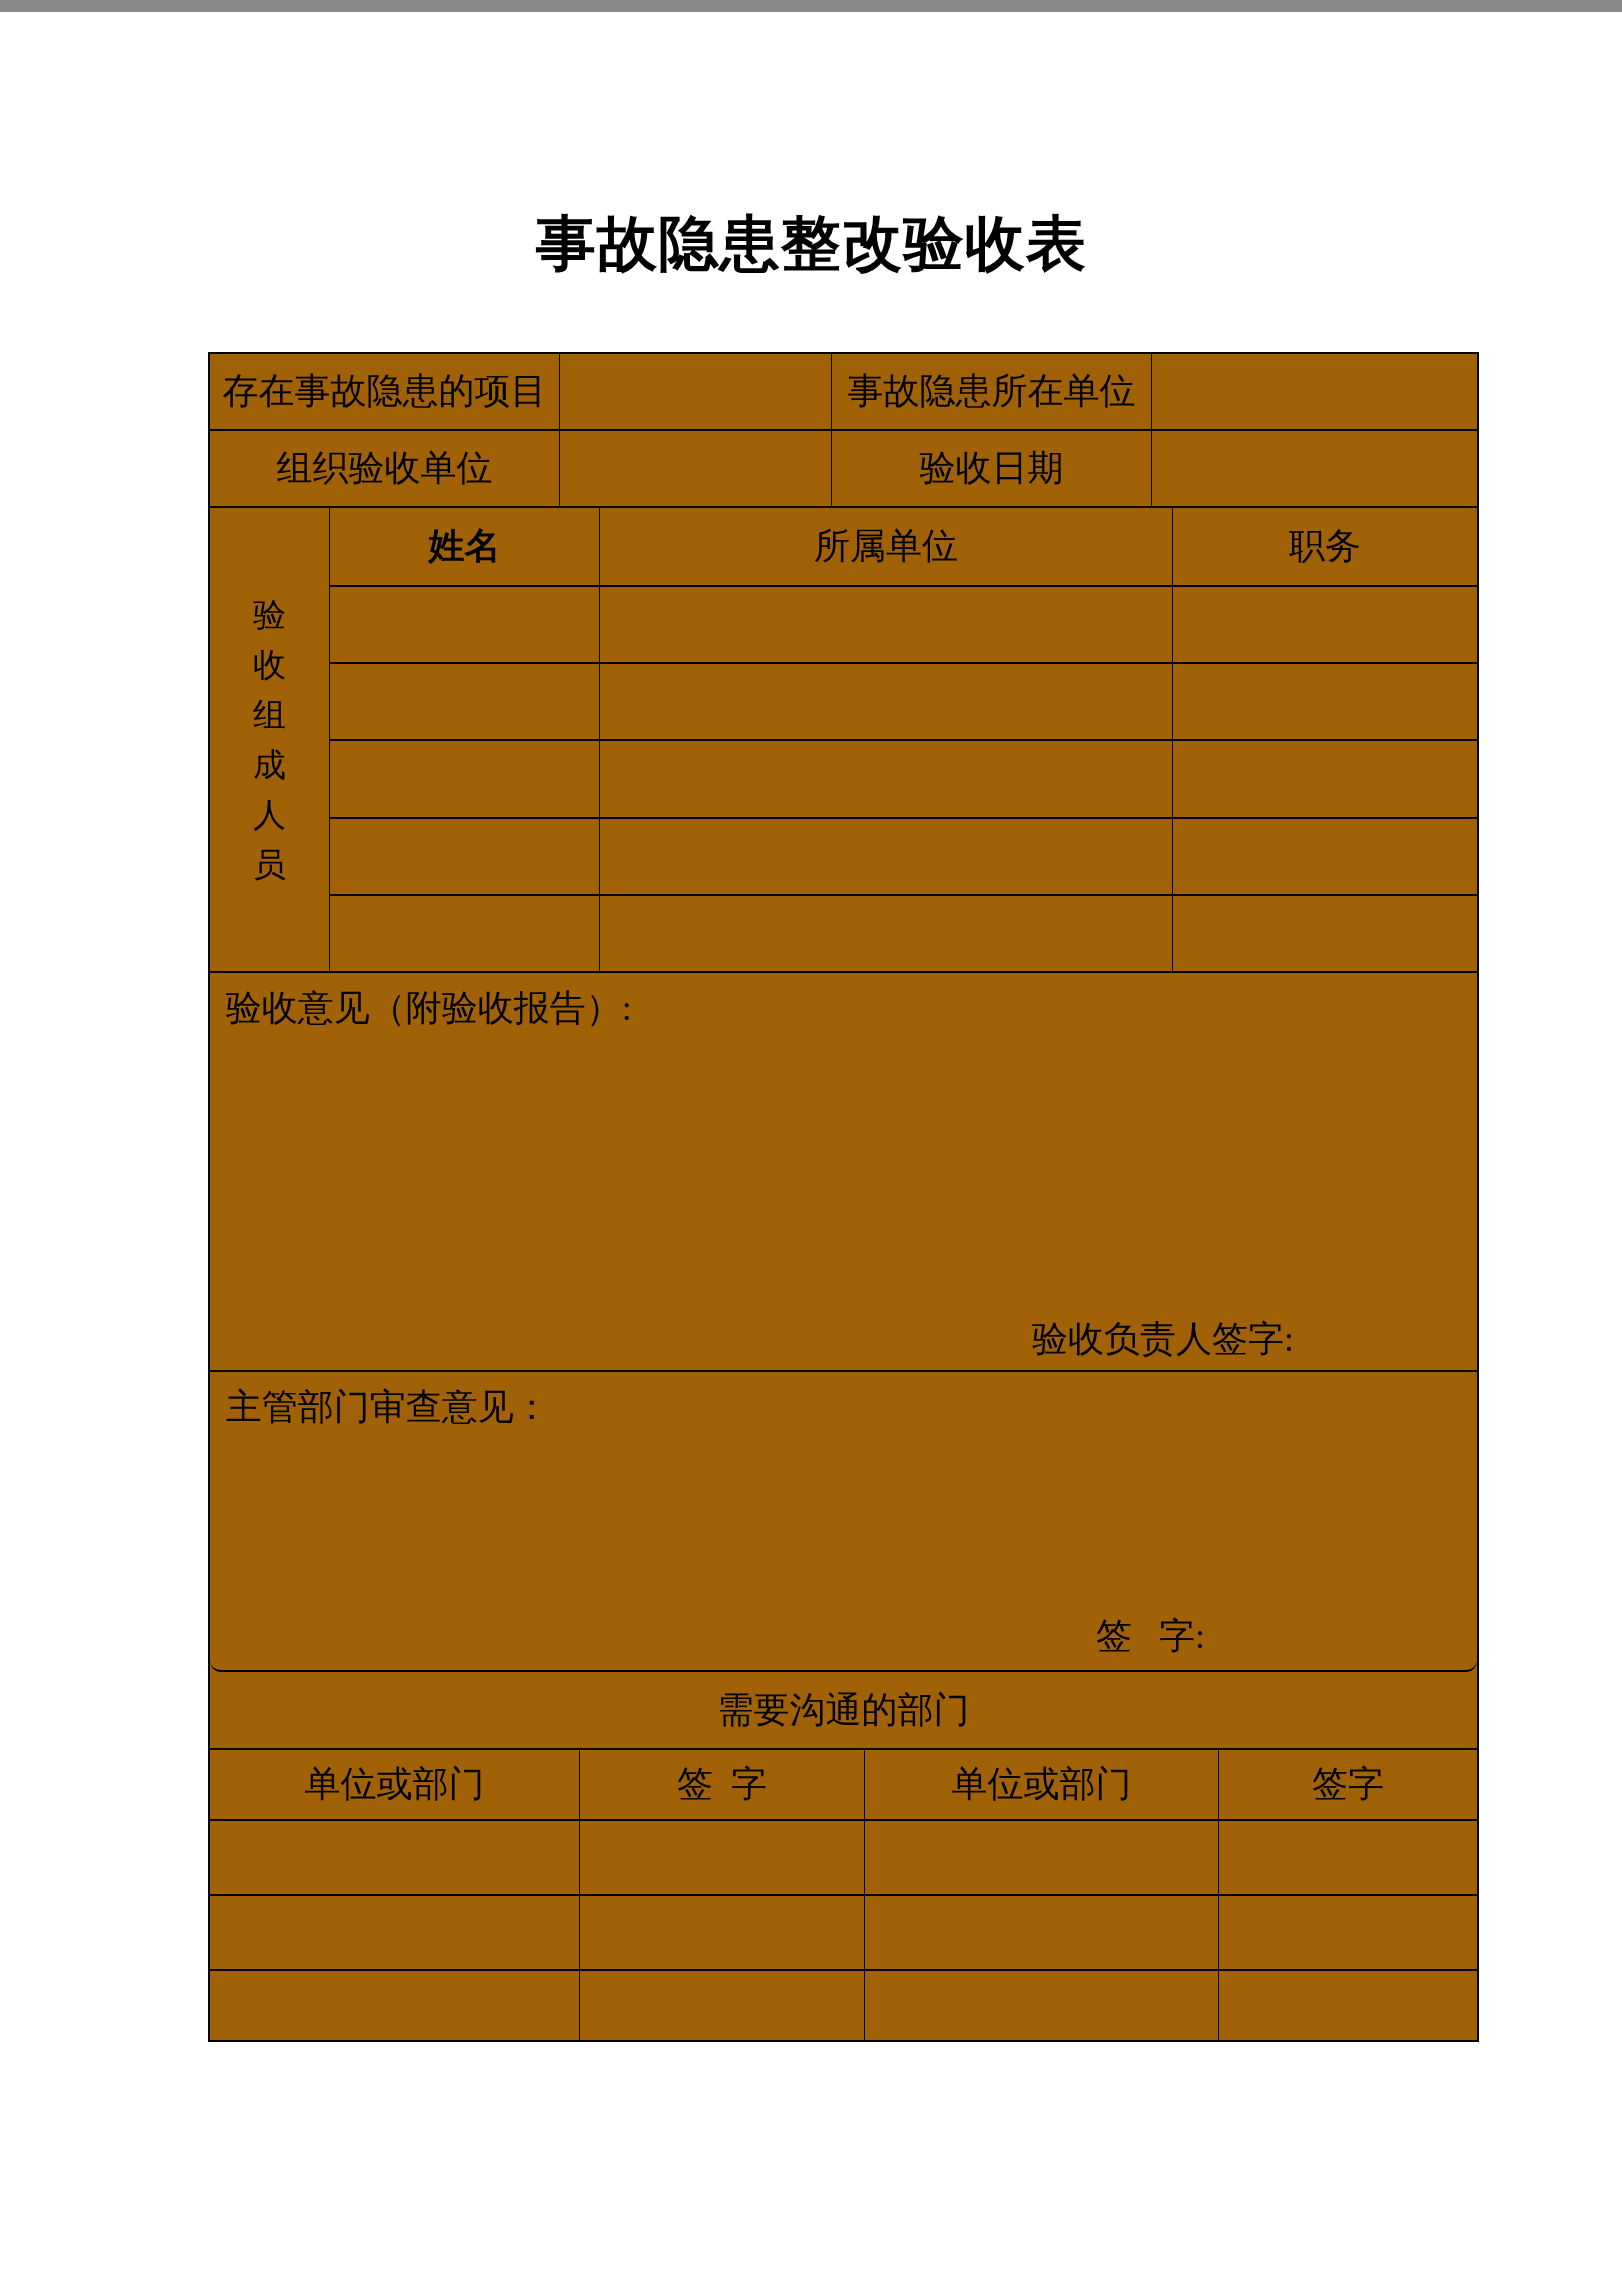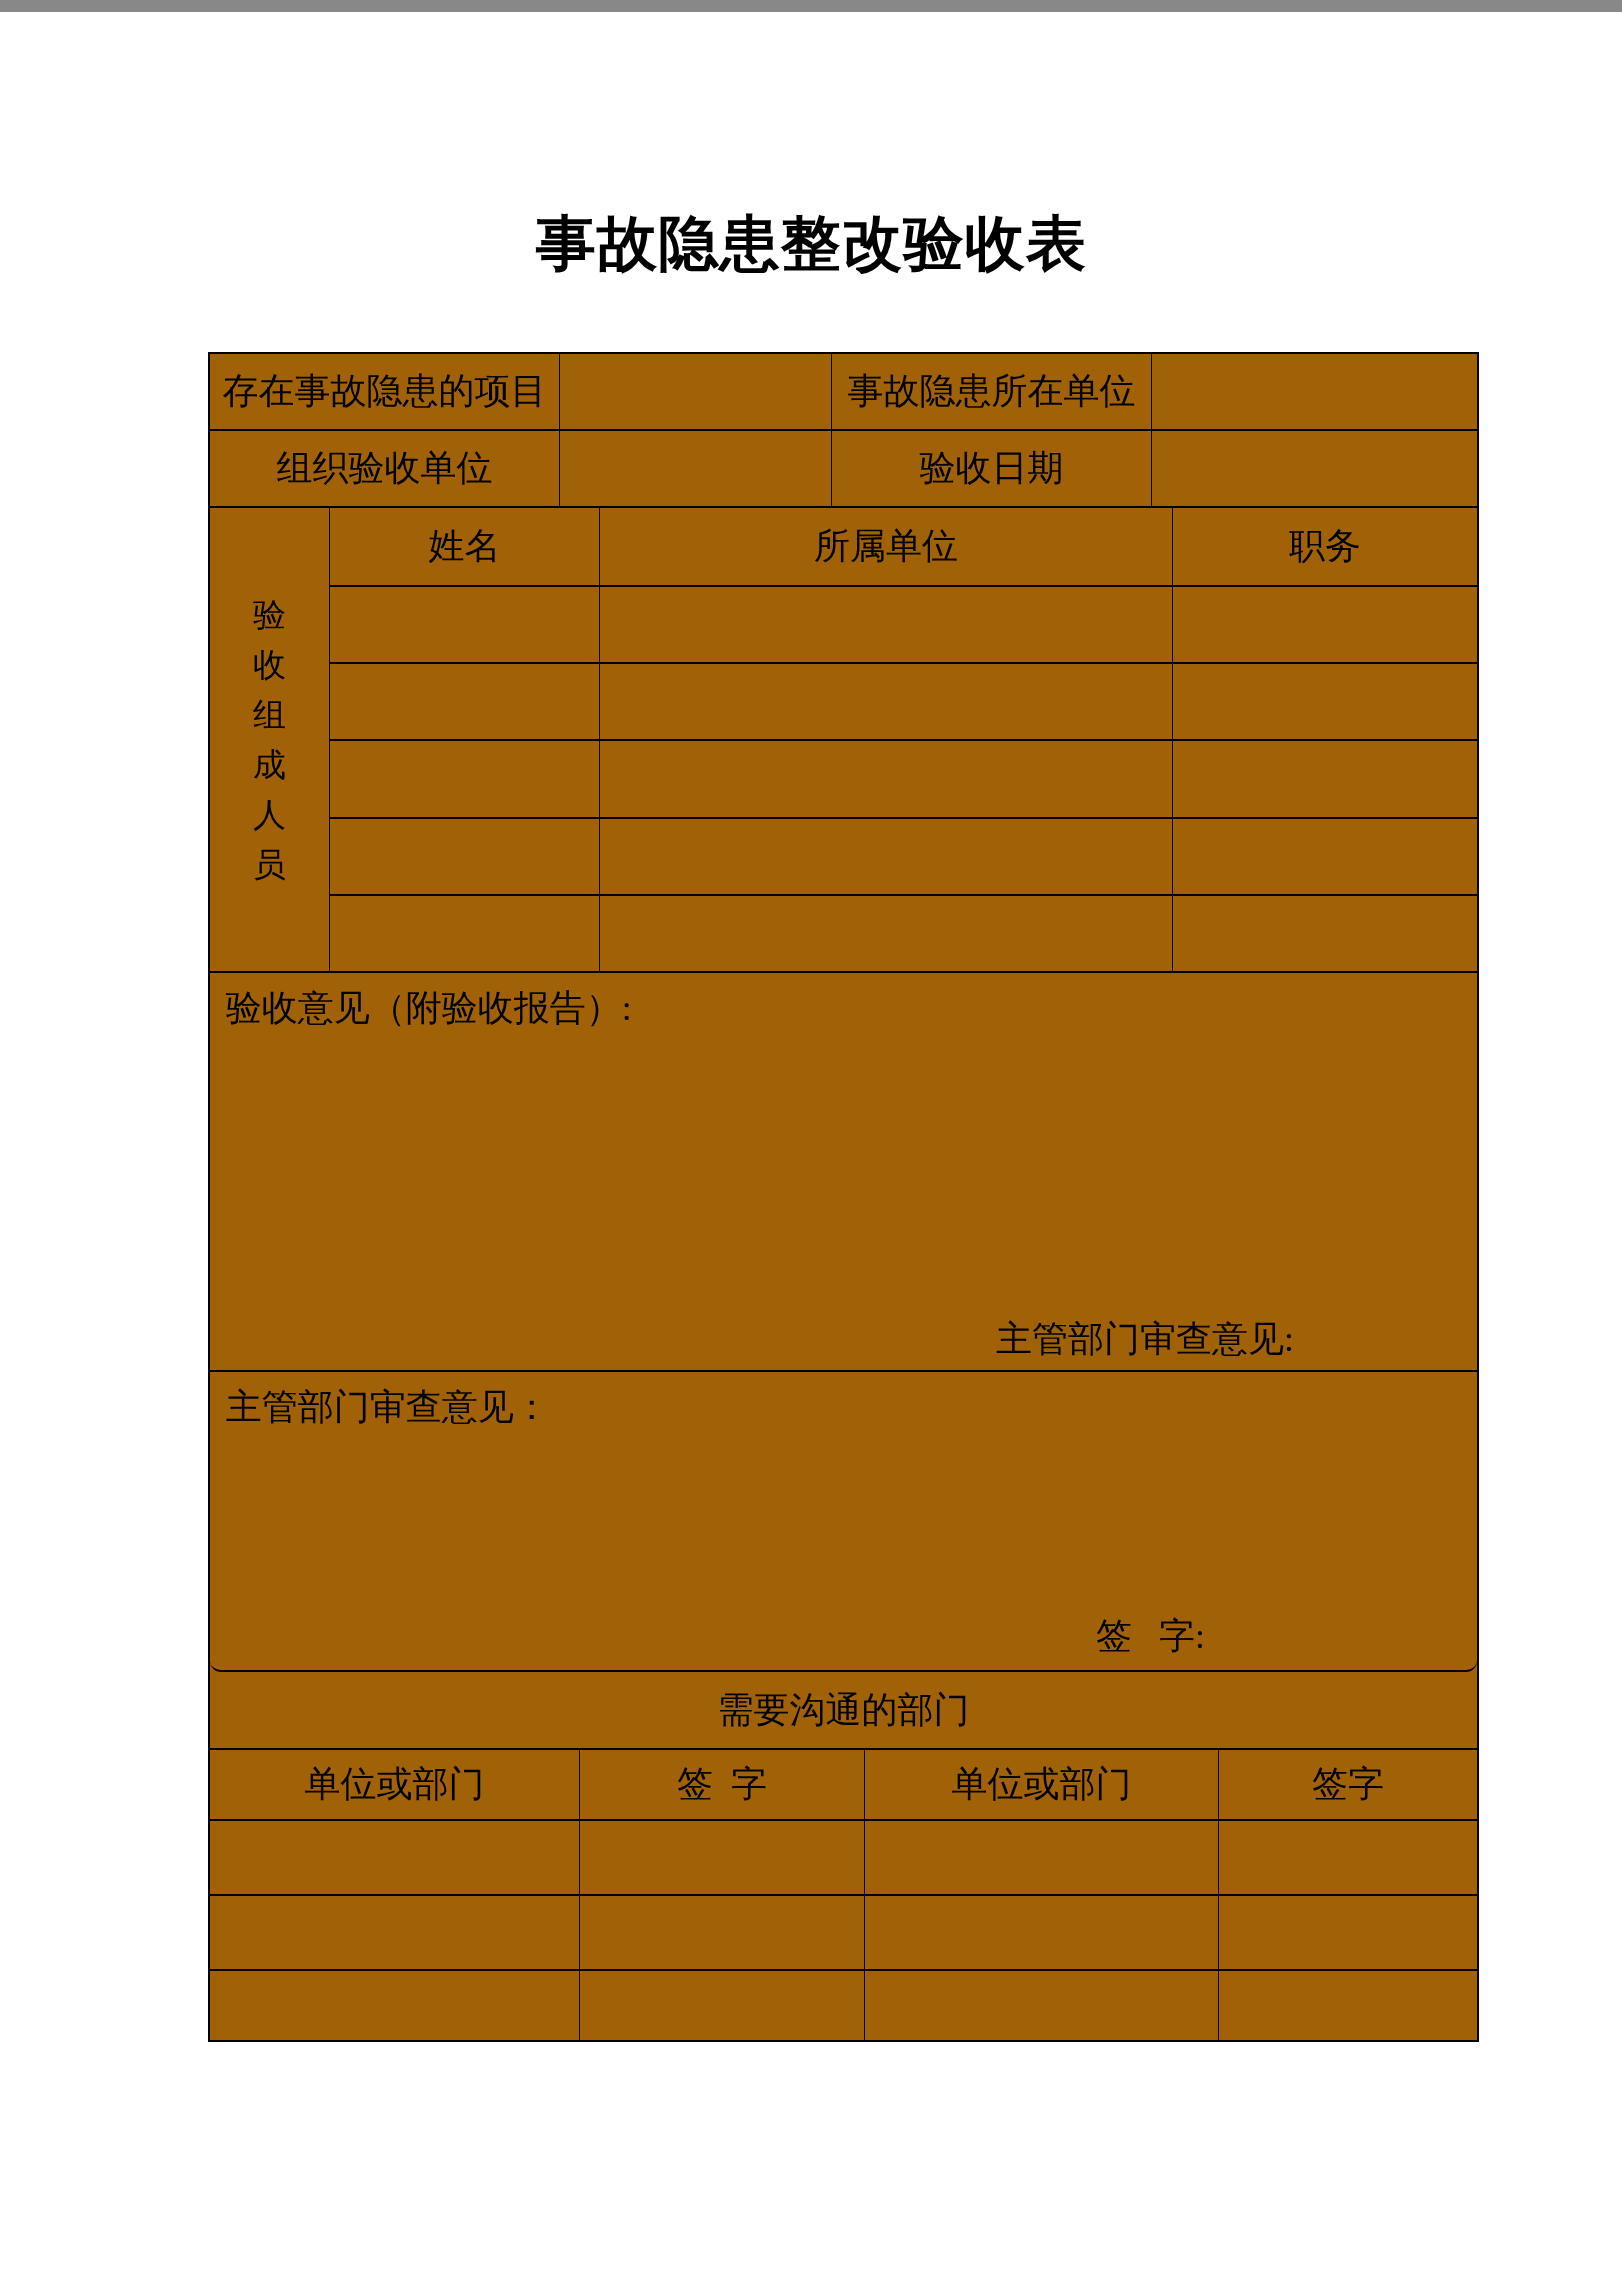--- a/index.html
+++ b/index.html
@@ -68,21 +68,21 @@
     width: 34px;
     font-size: 33px;
     line-height: 50px;
     text-align: center;
     word-break: break-all;
   }
   .member-grid { flex: 1 1 auto; display: flex; flex-direction: column; }
   .mg-header { height: 79px; display: flex; border-bottom: 2px solid #000; }
   .mg-row { flex: 1 1 auto; display: flex; border-bottom: 2px solid #000; }
   .mg-row.last { border-bottom: none; }
-  .w-name { width: 270px; }
+  .w-name { width: 270px; font-weight: bold; }
   .w-unit { width: 573px; }
 
   
   .r-block { position: relative; display: block; }
   .r-op1 { height: 399px; }
   .r-op2 { height: 300px; border-radius: 11px; }
   .block-label {
     position: absolute;
     top: 10.5px;
     left: 15.7px;
@@ -163,21 +163,21 @@
         <div class="mg-row last">
           <div class="cell w-name"></div>
           <div class="cell w-unit"></div>
           <div class="cell grow endc"></div>
         </div>
       </div>
     </div>
 
     <div class="row r-block r-op1">
       <div class="block-label">验收意见（附验收报告）:</div>
-      <div class="sig sig-op1 pre">主管部门审查意见:</div>
+      <div class="sig sig-op1 pre">验收负责人签字:</div>
     </div>
 
     <div class="row r-block r-op2">
       <div class="block-label">主管部门审查意见：</div>
       <div class="sig sig-op2 pre">签   字:</div>
     </div>
 
     <div class="row r-comm-title">
       <span>需要沟通的部门</span>
     </div>

